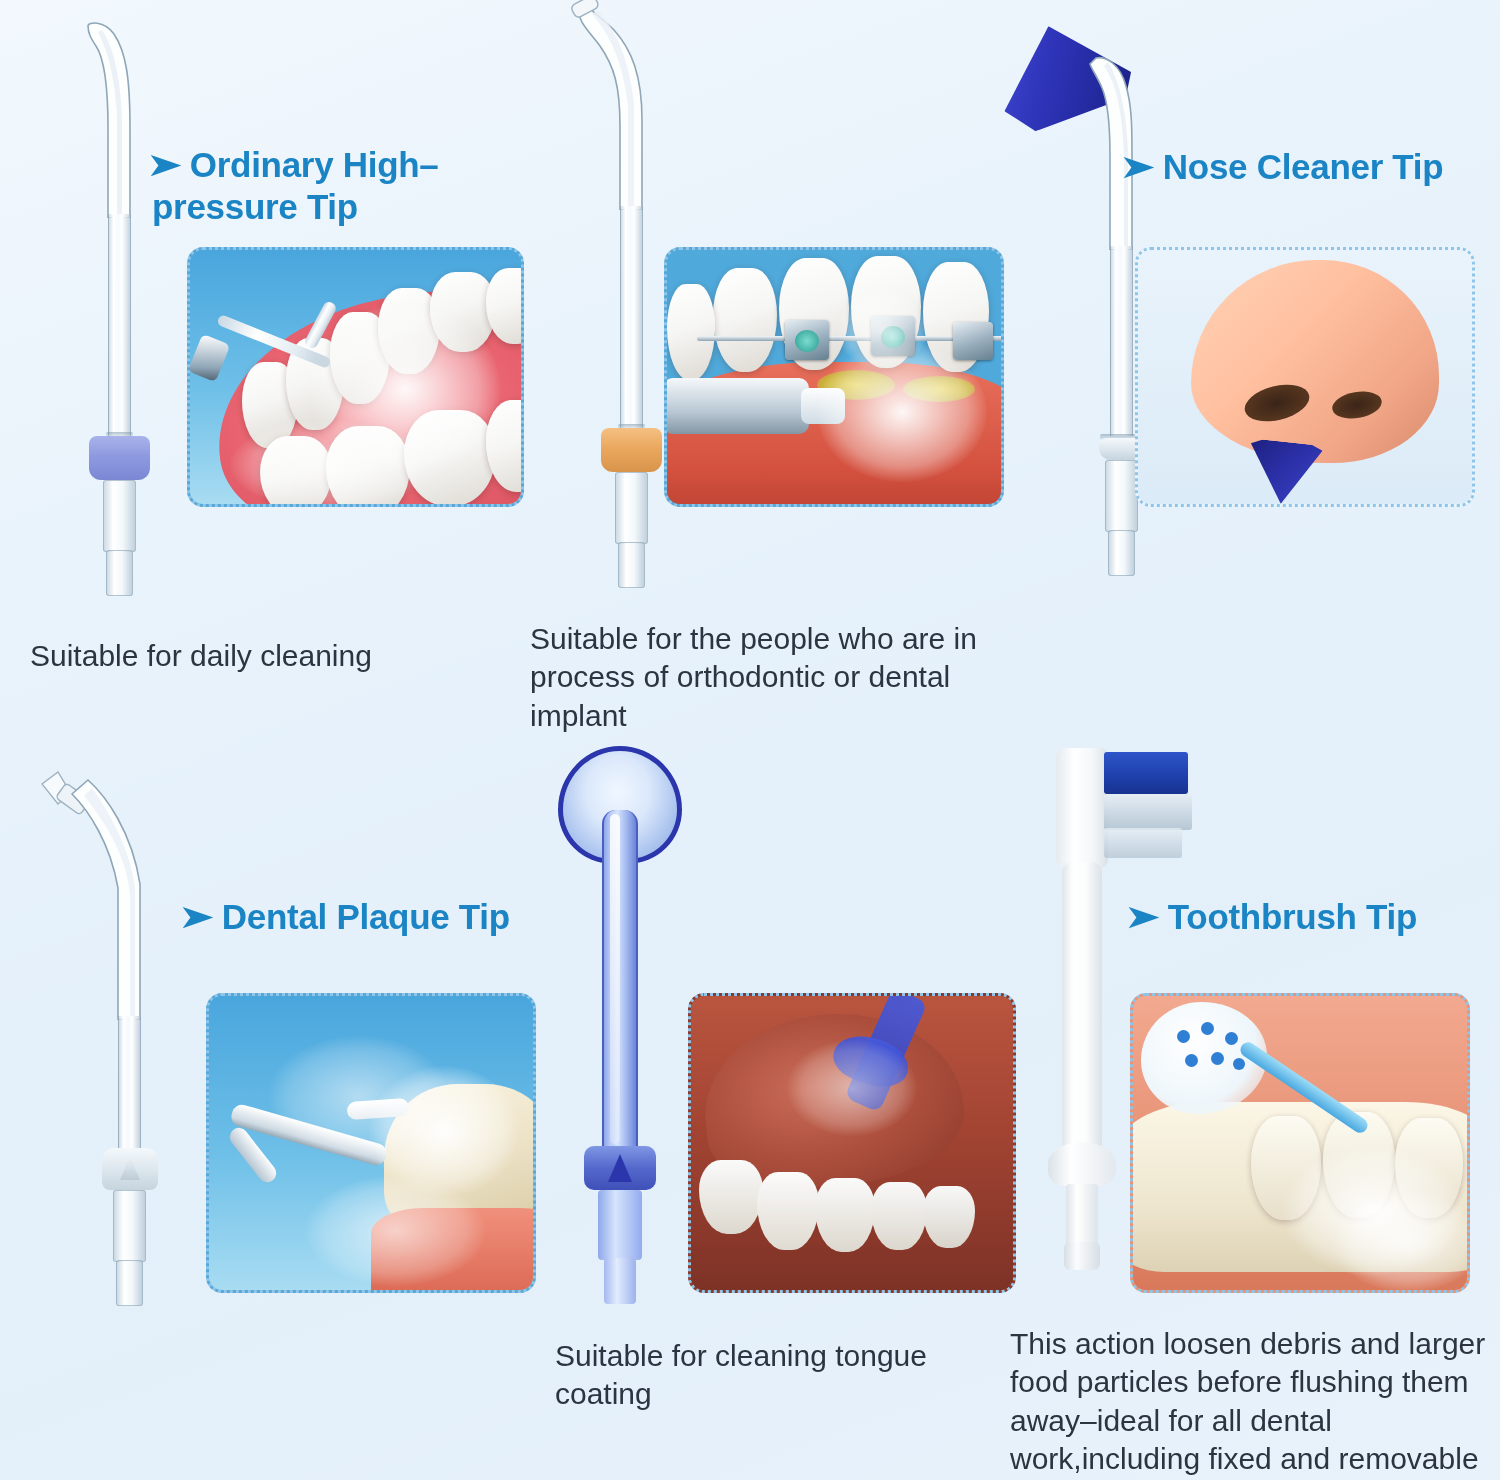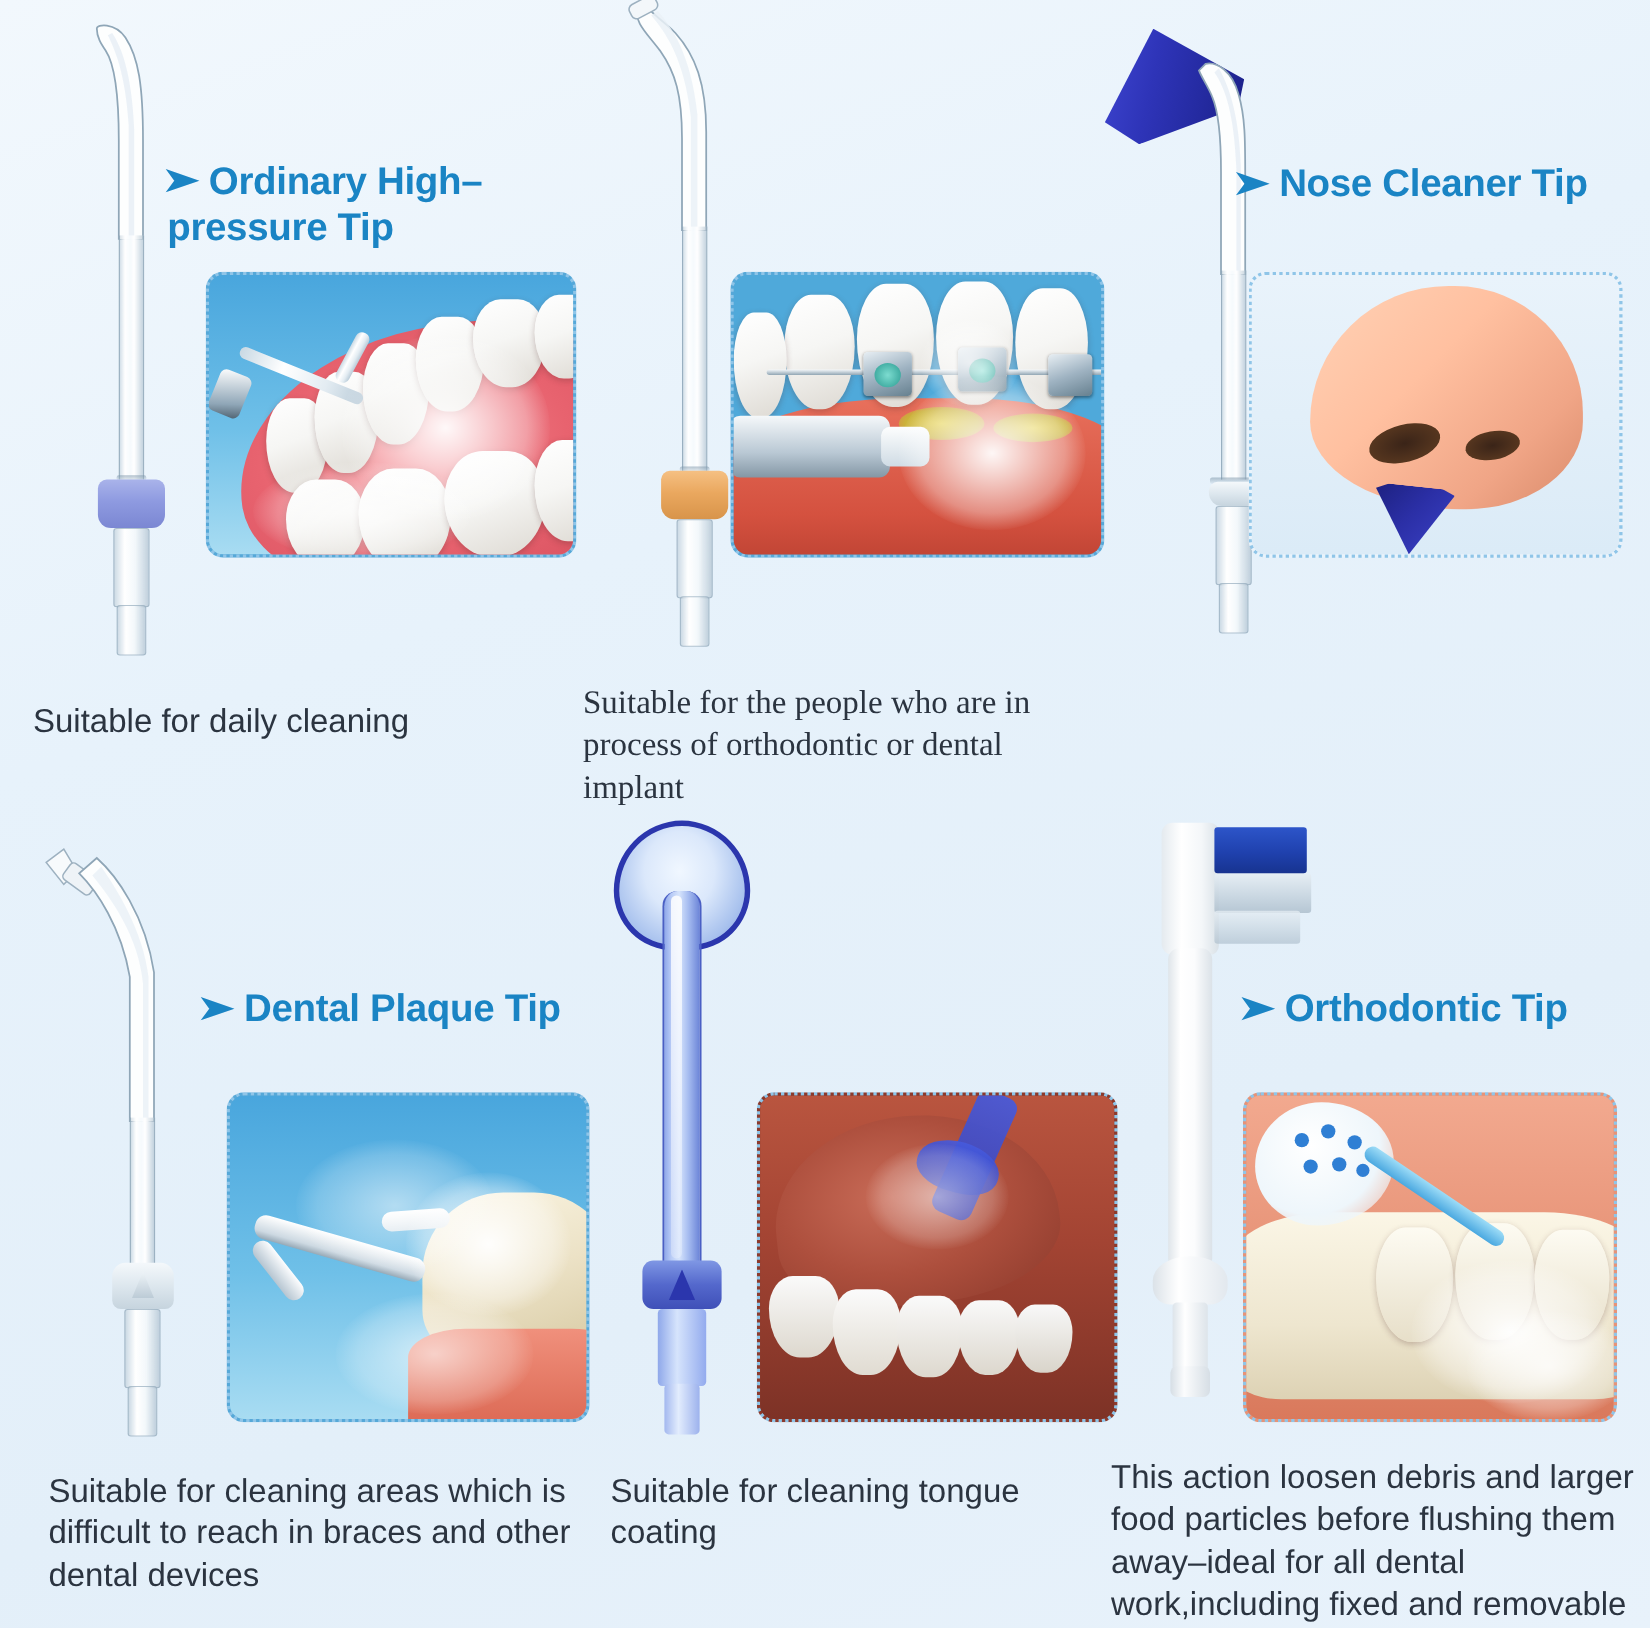--- a/index.html
+++ b/index.html
@@ -313,21 +313,21 @@
         <div style="position:absolute;left:214px;top:76px;width:24px;height:22px;border-radius:50%;background:radial-gradient(circle,#7ddcd0,#2a9b91);"></div>
         <div class="plaque" style="left:150px;top:120px;width:78px;height:30px;"></div>
         <div class="plaque" style="left:236px;top:126px;width:72px;height:26px;"></div>
         <div style="position:absolute;left:-4px;top:128px;width:146px;height:56px;border-radius:10px;background:linear-gradient(180deg,#f5f8fa,#b9c8d4 60%,#8497a5);"></div>
         <div style="position:absolute;left:134px;top:138px;width:44px;height:36px;border-radius:8px;background:linear-gradient(180deg,#fdfefe,#cfdbe4);"></div>
         <div class="spray" style="left:150px;top:92px;width:170px;height:140px;"></div>
         <div class="spray" style="left:170px;top:40px;width:90px;height:80px;opacity:.75;"></div>
       </div>
     </div>
 
-    <div class="caption" style="left:10px;top:620px;width:470px;font-family:Liberation Serif, serif;">Suitable for the people who are in process of orthodontic or dental implant</div>
+    <div class="caption" style="left:10px;top:620px;width:470px;">Suitable for the people who are in process of orthodontic or dental implant</div>
   </div>
 
   <div class="cell" style="left:1020px;top:0;width:480px;height:700px;">
 
     <div class="nozzle" style="left:0px;top:10px;width:180px;height:590px;">
       <div class="cone-big" style="left:-22px;top:14px;width:132px;height:100px;transform:rotate(-12deg);"></div>
       <svg width="180" height="200" style="position:absolute;left:0;top:40px;">
         <path d="M76 8 C 86 6, 100 14, 106 36 C 112 56, 112 78, 112 108 L 112 200 L 90 200 L 90 106 C 90 74, 88 52, 82 38 C 78 28, 72 20, 70 14 Z" fill="#fdfefe" stroke="#8fa6b7" stroke-width="1.6"></path>
         <path d="M84 16 C 94 30, 102 54, 104 104 L 104 200 L 108 200 L 108 100 C 106 50, 96 26, 88 12 Z" fill="#e9f0f6" opacity=".9"></path>
       </svg>
@@ -381,21 +381,20 @@
         <div style="position:absolute;left:50%;top:72%;width:62%;height:34%;background:linear-gradient(180deg,#f0907c 0%,#d9644f 100%);border-radius:26% 26% 0 0;"></div>
         <div style="position:absolute;left:20px;top:128px;width:160px;height:22px;border-radius:10px;background:linear-gradient(180deg,#ffffff,#cdd9e2 70%,#97a9b6);transform:rotate(16deg);"></div>
         <div style="position:absolute;left:138px;top:104px;width:62px;height:18px;border-radius:9px;background:linear-gradient(180deg,#ffffff,#dbe5ec);transform:rotate(-4deg);"></div>
         <div style="position:absolute;left:12px;top:150px;width:64px;height:18px;border-radius:9px;background:linear-gradient(180deg,#fcfdfe,#b6c5d1);transform:rotate(52deg);"></div>
         <div class="spray" style="left:160px;top:70px;width:150px;height:130px;"></div>
         <div class="spray" style="left:60px;top:40px;width:180px;height:120px;opacity:.55;"></div>
         <div class="spray" style="left:96px;top:180px;width:180px;height:110px;opacity:.65;"></div>
       </div>
     </div>
 
-    <div class="caption" style="left:28px;top:597px;width:490px;">Suitable for cleaning areas which is difficult to reach in braces and other dental devices</div>
   </div>
 
   <div class="cell" style="left:520px;top:740px;width:500px;height:740px;">
 
     <div class="nozzle" style="left:20px;top:0px;width:160px;height:580px;">
       <div class="scoop" style="left:18px;top:6px;width:124px;height:118px;"></div>
       <div class="blue-shaft" style="left:62px;top:70px;width:36px;height:350px;border-radius:14px 14px 4px 4px;"></div>
       <div style="position:absolute;left:70px;top:74px;width:10px;height:330px;background:linear-gradient(180deg,rgba(255,255,255,.85),rgba(255,255,255,.25));border-radius:6px;"></div>
       <div class="blue-collar" style="left:44px;top:406px;width:72px;height:44px;"></div>
       <div style="position:absolute;left:68px;top:414px;width:24px;height:28px;background:#2b36ad;clip-path:polygon(50% 0,100% 100%,0 100%);"></div>
@@ -429,21 +428,21 @@
       <div class="bristles-blue" style="left:84px;top:62px;width:84px;height:42px;"></div>
       <div class="bristles-clear" style="left:84px;top:104px;width:88px;height:36px;"></div>
       <div class="bristles-clear" style="left:84px;top:138px;width:78px;height:30px;opacity:.8;"></div>
       <div class="brush-handle" style="left:42px;top:172px;width:40px;height:292px;"></div>
       <div style="position:absolute;left:28px;top:452px;width:68px;height:44px;border-radius:50% 50% 16px 16px;background:linear-gradient(90deg,#dbe2e8,#ffffff 35%,#e2e8ee);"></div>
       <div style="position:absolute;left:46px;top:494px;width:32px;height:64px;background:linear-gradient(90deg,#dde4ea,#ffffff 35%,#dde4ea);border-radius:4px;"></div>
       <div style="position:absolute;left:44px;top:552px;width:36px;height:28px;background:linear-gradient(90deg,#d6dee5,#fbfcfd 35%,#d6dee5);border-radius:6px;"></div>
     </div>
 
     <div class="heading" style="left:110px;top:115px;width:380px;">
-      <span class="arrow">➤</span><span>Orthodontic Tip</span>
+      <span class="arrow">➤</span><span>Toothbrush Tip</span>
     </div>
 
     <div class="photo" style="left:110px;top:253px;width:340px;height:300px;background:#e79377;">
       <div class="inner">
         <div class="gum6"></div>
         <div style="position:absolute;left:-4%;top:36%;width:112%;height:58%;background:linear-gradient(180deg,#fbf6e6 0%,#eee6cf 60%,#ddd2b4 100%);border-radius:24% 24% 12% 12% / 26% 26% 14% 14%;"></div>
         <div class="tooth" style="left:118px;top:120px;width:70px;height:104px;background:linear-gradient(180deg,#fdfbf2,#e7dfc9);"></div>
         <div class="tooth" style="left:190px;top:116px;width:72px;height:106px;background:linear-gradient(180deg,#fdfbf2,#e7dfc9);"></div>
         <div class="tooth" style="left:262px;top:122px;width:68px;height:100px;background:linear-gradient(180deg,#fdfbf2,#e7dfc9);"></div>
         <div class="foam" style="left:8px;top:6px;width:126px;height:112px;"></div>

